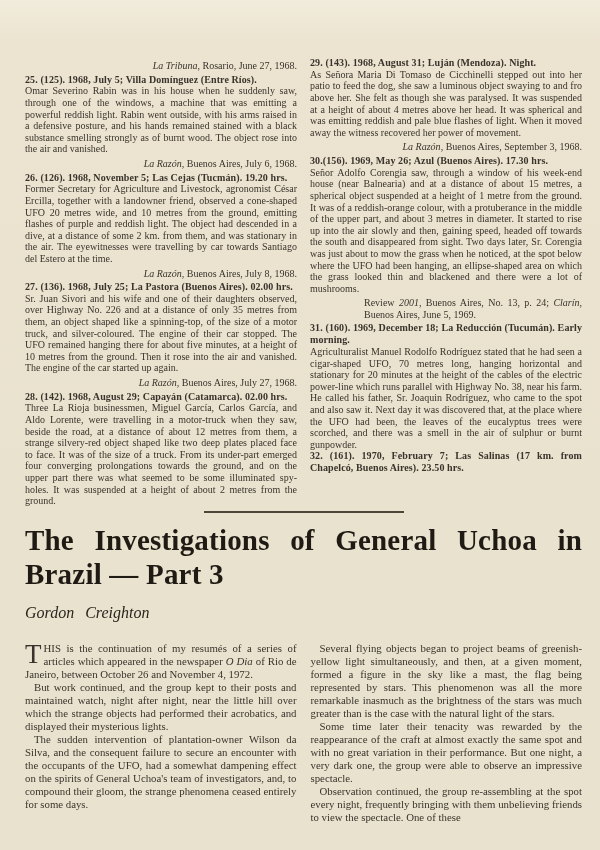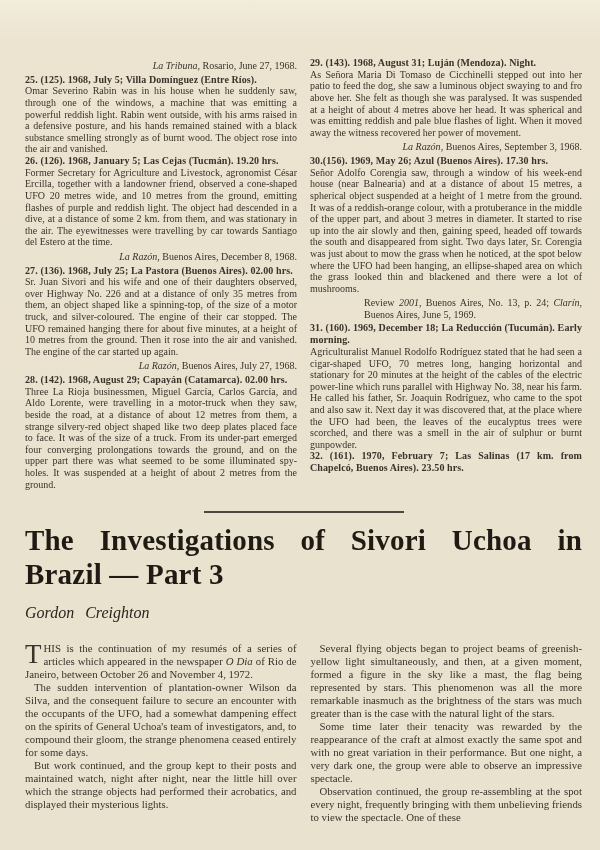--- a/index.html
+++ b/index.html
@@ -103,24 +103,25 @@
 
 <div class="page">
 
   <div class="catalog">
 
     <div class="col">
       <p class="citation"><i>La Tribuna</i><span>, Rosario, June 27, 1968.</span></p>
       <p class="entry-heading">25. (125). 1968, July 5; Villa Domínguez (Entre Ríos).</p>
       <p class="entry-body">Omar Severino Rabin was in his house when he suddenly saw, through one of the windows, a machine that was emitting a powerful reddish light. Rabin went outside, with his arms raised in a defensive posture, and his hands remained stained with a black substance smelling strongly as of burnt wood. The object rose into the air and vanished.</p>
 
-      <p class="entry-heading">26. (126). 1968, January 5; Las Cejas (Tucmán). 19.20 hrs.</p>
+      <p class="citation"><i>La Razón</i><span>, Buenos Aires, July 6, 1968.</span></p>
+      <p class="entry-heading">26. (126). 1968, November 5; Las Cejas (Tucmán). 19.20 hrs.</p>
       <p class="entry-body">Former Secretary for Agriculture and Livestock, agronomist César Ercilla, together with a landowner friend, observed a cone-shaped UFO 20 metres wide, and 10 metres from the ground, emitting flashes of purple and reddish light. The object had descended in a dive, at a distance of some 2 km. from them, and was stationary in the air. The eyewitnesses were travelling by car towards Santiago del Estero at the time.</p>
 
-      <p class="citation"><i>La Razón</i><span>, Buenos Aires, December 8, 1968.</span></p>
+      <p class="citation"><i>La Razón</i><span>, Buenos Aires, July 8, 1968.</span></p>
       <p class="entry-heading">27. (136). 1968, July 25; La Pastora (Buenos Aires). 02.00 hrs.</p>
       <p class="entry-body">Sr. Juan Sivori and his wife and one of their daughters observed, over Highway No. 226 and at a distance of only 35 metres from them, an object shaped like a spinning-top, of the size of a motor truck, and silver-coloured. The engine of their car stopped. The UFO remained hanging there for about five minutes, at a height of 10 metres from the ground. Then it rose into the air and vanished. The engine of the car started up again.</p>
 
       <p class="citation"><i>La Razón</i><span>, Buenos Aires, July 27, 1968.</span></p>
       <p class="entry-heading">28. (142). 1968, August 29; Capayán (Catamarca). 02.00 hrs.</p>
       <p class="entry-body">Three La Rioja businessmen, Miguel García, Carlos García, and Aldo Lorente, were travelling in a motor-truck when they saw, beside the road, at a distance of about 12 metres from them, a strange silvery-red object shaped like two deep plates placed face to face. It was of the size of a truck. From its under-part emerged four converging prolongations towards the ground, and on the upper part there was what seemed to be some illuminated spy-holes. It was suspended at a height of about 2 metres from the ground.</p>
     </div>
 
     <div class="col">
       <p class="entry-heading">29. (143). 1968, August 31; Luján (Mendoza). Night.</p>
@@ -134,31 +135,31 @@
       <p class="entry-heading">31. (160). 1969, December 18; La Reducción (Tucumán). Early morning.</p>
       <p class="entry-body">Agriculturalist Manuel Rodolfo Rodríguez stated that he had seen a cigar-shaped UFO, 70 metres long, hanging horizontal and stationary for 20 minutes at the height of the cables of the electric power-line which runs parallel with Highway No. 38, near his farm. He called his father, Sr. Joaquin Rodríguez, who came to the spot and also saw it. Next day it was discovered that, at the place where the UFO had been, the leaves of the eucalyptus trees were scorched, and there was a smell in the air of sulphur or burnt gunpowder.</p>
 
       <p class="entry-heading">32. (161). 1970, February 7; Las Salinas (17 km. from Chapelcó, Buenos Aires). 23.50 hrs.</p>
     </div>
   </div>
 
   <hr class="article-divider">
 
   <h1 class="headline">
-    <span class="l1">The Investigations of Sivori Uchoa in</span>
+    <span class="l1">The Investigations of General Uchoa in</span>
     <span class="l2">Brazil — Part 3</span>
   </h1>
 
   <p class="byline">Gordon Creighton</p>
 
   <div class="article-cols">
     <div class="col">
       <p><span class="dropcap">T</span><span>HIS</span><span> is the continuation of my resumés of a series of articles which appeared in the newspaper </span><span class="ital">O Dia</span><span> of Rio de Janeiro, between October 26 and November 4, 1972.</span></p>
+      <p class="indent">But work continued, and the group kept to their posts and maintained watch, night after night, near the little hill over which the strange objects had performed their acrobatics, and displayed their mysterious lights.</p>
       <p class="indent">The sudden intervention of plantation-owner Wilson da Silva, and the consequent failure to secure an encounter with the occupants of the UFO, had a somewhat dampening effect on the spirits of General Uchoa's team of investigators, and, to compound their gloom, the strange phenomena ceased entirely for some days.</p>
-      <p class="indent">But work continued, and the group kept to their posts and maintained watch, night after night, near the little hill over which the strange objects had performed their acrobatics, and displayed their mysterious lights.</p>
     </div>
     <div class="col">
       <p class="indent">Several flying objects began to project beams of greenish-yellow light simultaneously, and then, at a given moment, formed a figure in the sky like a mast, the flag being represented by stars. This phenomenon was all the more remarkable inasmuch as the brightness of the stars was much greater than is the case with the natural light of the stars.</p>
       <p class="indent">Some time later their tenacity was rewarded by the reappearance of the craft at almost exactly the same spot and with no great variation in their performance. But one night, a very dark one, the group were able to observe an impressive spectacle.</p>
       <p class="indent">Observation continued, the group re-assembling at the spot every night, frequently bringing with them unbelieving friends to view the spectacle. One of these</p>
     </div>
   </div>
 
 </div>
 

